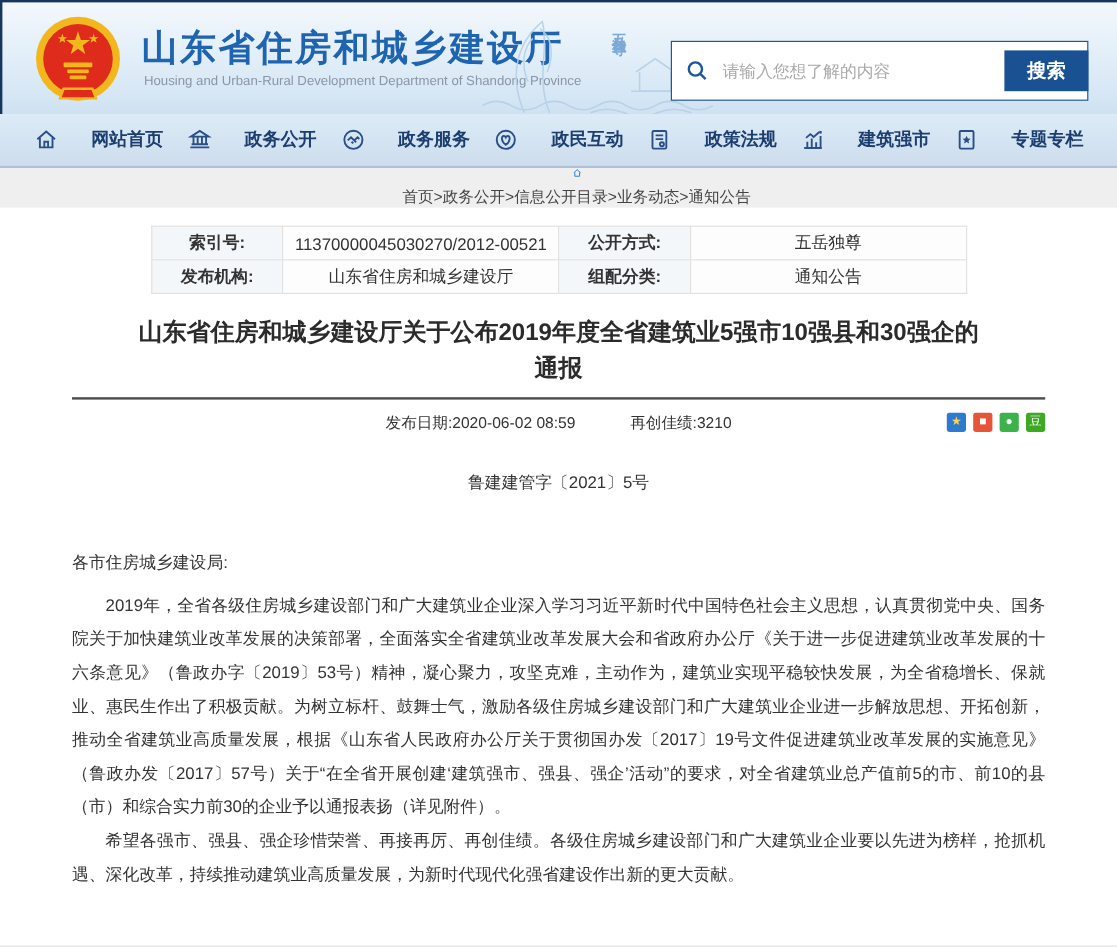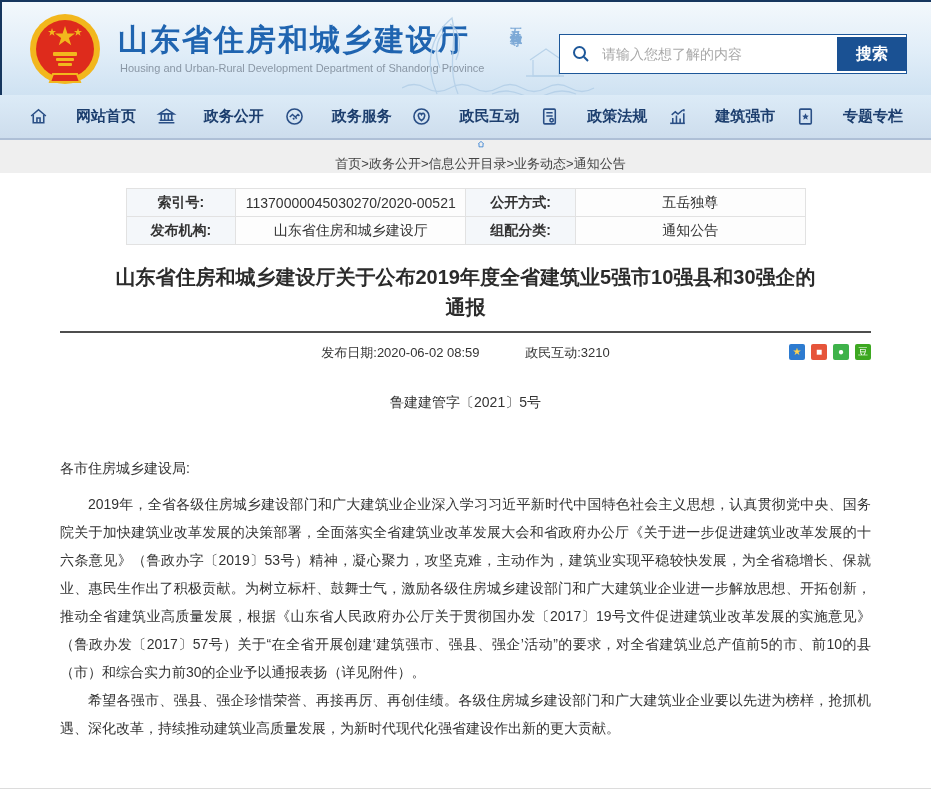--- a/index.html
+++ b/index.html
@@ -23,21 +23,21 @@
   }
   .site-subtitle { position:absolute; left:118px; top:60px; font-size:11px; color:#8a97a5; }
   .landscape { position:absolute; left:400px; top:0; width:200px; height:95px; opacity:.9; }
   .seal-text {
     position:absolute; left:505px; top:16px;
     writing-mode:vertical-rl; font-size:12px; color:#7fa; color:#7da9d6;
     letter-spacing:2px; font-weight:bold;
     font-family:"Liberation Serif","DejaVu Serif",serif;
   }
   .search-box {
-    position:absolute; left:557px; top:32px; width:348px; height:40px;
+    position:absolute; left:557px; top:32px; width:348px; height:50px;
     background:#fff; border:1px solid #1d5799; display:flex; align-items:center;
   }
   .search-glass { flex:0 0 42px; display:flex; align-items:center; justify-content:center; cursor:pointer; }
   .search-input {
     flex:1; border:none; outline:none; font-size:14px; color:#333; height:100%;
     font-family:inherit; background:transparent;
   }
   .search-input::placeholder { color:#a9a9a9; }
   .search-button {
     flex:0 0 70px; height:34px; margin:-1px -1px -1px 0;
@@ -199,39 +199,39 @@
     </svg>
     <span>首页&gt;政务公开&gt;信息公开目录&gt;业务动态&gt;通知公告</span>
   </div>
 
   <main>
 
     <table class="info-table">
       <tbody>
           <tr>
         <td class="td-label">索引号:</td>
-        <td class="td-value">11370000045030270/2020-00521</td>
+        <td class="td-value">11370000045030270/2012-00521</td>
         <td class="td-label">公开方式:</td>
         <td class="td-value">五岳独尊</td>
       </tr>
       <tr>
         <td class="td-label">发布机构:</td>
         <td class="td-value">山东省住房和城乡建设厅</td>
         <td class="td-label">组配分类:</td>
         <td class="td-value">通知公告</td>
       </tr>
     </tbody>
       </table>
 
     <h1 class="article-title">山东省住房和城乡建设厅关于公布2019年度全省建筑业5强市10强县和30强企的通报</h1>
     <div class="title-divider"></div>
 
     <div class="meta">
       <span class="m-date">发布日期:2020-06-02 08:59</span>
-      <span class="m-views">政民互动:3210</span>
+      <span class="m-views">再创佳绩:3210</span>
       <span class="share">
         <span class="share-icon" style="background-color: rgb(45, 123, 208);">
             <i style="color: rgb(255, 211, 79);">★</i>
           </span>
         <span class="share-icon" style="background-color: rgb(230, 84, 58);">
             <i style="color: rgb(255, 255, 255);">■</i>
           </span>
         <span class="share-icon" style="background-color: rgb(62, 178, 74);">
             <i style="color: rgb(255, 255, 255);">●</i>
           </span>

